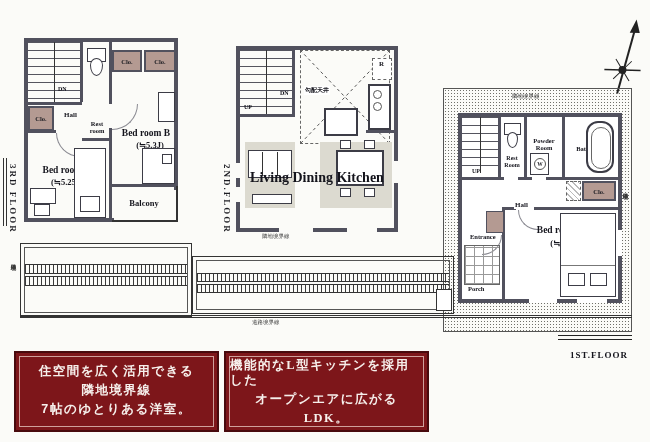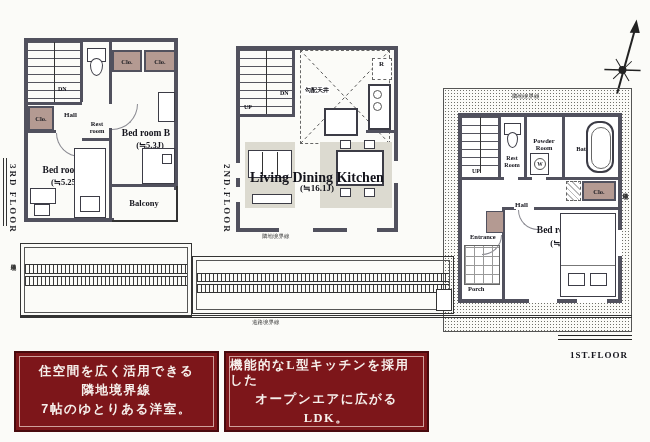--- a/index.html
+++ b/index.html
@@ -150,21 +150,20 @@
     <div class="thinline" style="left:41px;top:106px;width:1px;height:24px;"></div>
     <div class="furn" style="left:16px;top:148px;width:40px;height:10px;"></div>
 
     <div class="furn" style="left:104px;top:94px;width:11px;height:9px;"></div>
     <div class="furn" style="left:128px;top:94px;width:11px;height:9px;"></div>
     <div class="furn" style="left:100px;top:104px;width:48px;height:36px;border-width:2px;"></div>
     <div class="furn" style="left:104px;top:142px;width:11px;height:9px;"></div>
     <div class="furn" style="left:128px;top:142px;width:11px;height:9px;"></div>
 
     <div class="lbl ctr" style="left:0;top:124px;width:162px;font-size:14px;">Living Dining Kitchen</div>
-    <div class="lbl ctr" style="left:0;top:137px;width:162px;font-size:9px;">(≒16.1J)</div>
 
     <div class="abs" style="left:0;top:116px;width:4px;height:15px;background:#fbfbf8;border-top:1px solid #51515e;border-bottom:1px solid #51515e;"></div>
     <div class="abs" style="left:0;top:140px;width:4px;height:15px;background:#fbfbf8;border-top:1px solid #51515e;border-bottom:1px solid #51515e;"></div>
     <div class="abs" style="left:42px;top:182px;width:34px;height:4px;background:#fbfbf8;border-left:1px solid #51515e;border-right:1px solid #51515e;"></div>
     <div class="abs" style="left:110px;top:182px;width:30px;height:4px;background:#fbfbf8;border-left:1px solid #51515e;border-right:1px solid #51515e;"></div>
     <div class="abs" style="left:158px;top:114px;width:4px;height:22px;background:#fbfbf8;border-top:1px solid #51515e;border-bottom:1px solid #51515e;"></div>
   </div>
   <div class="vtext" style="left:222px;top:164px;font-size:9px;">2ND.FLOOR</div>
 
   <div class="site" style="left:443px;top:88px;width:189px;height:244px;">

